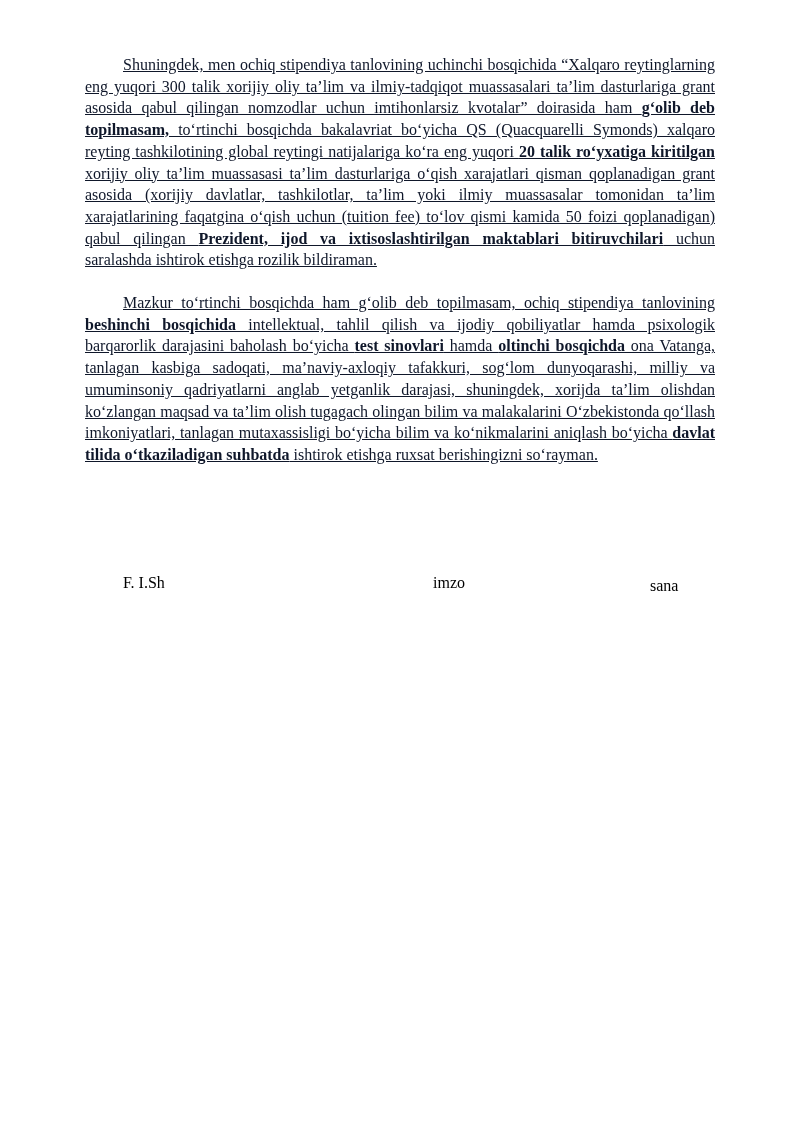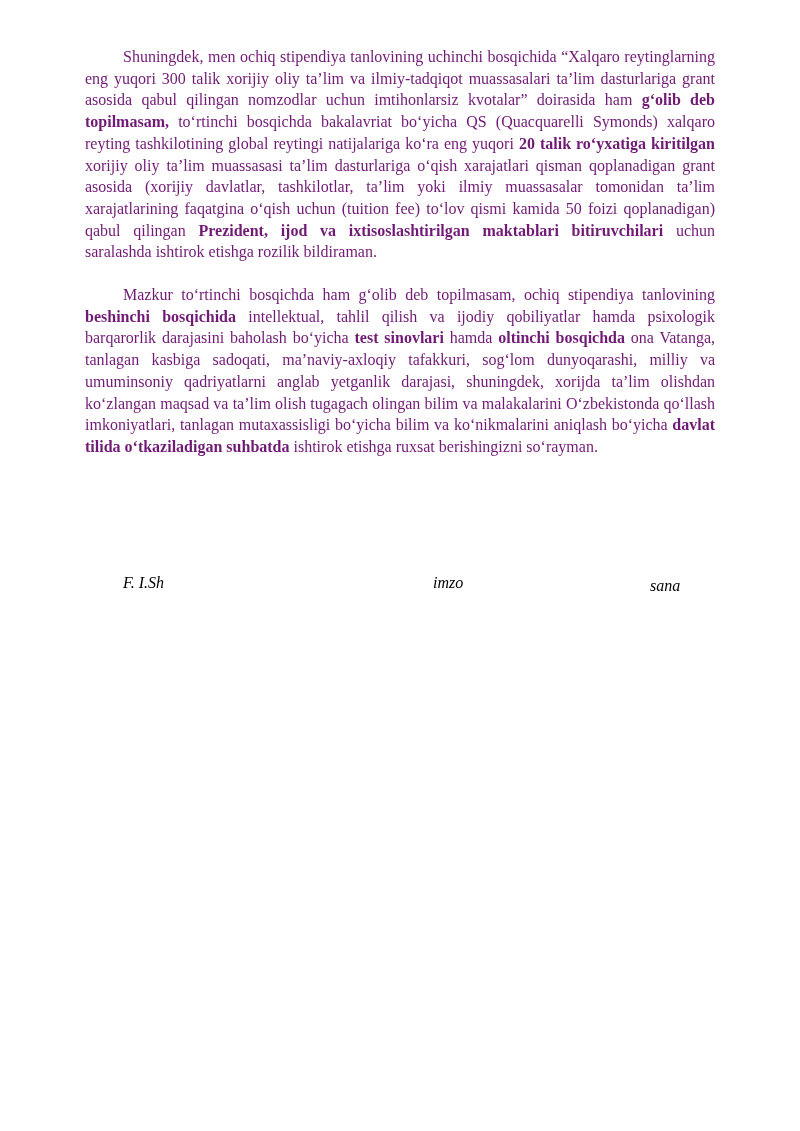--- a/index.html
+++ b/index.html
@@ -16,38 +16,38 @@
     font-family: "Liberation Serif", "DejaVu Serif", serif;
     color: #000000;
   }
   .content {
     position: absolute;
     left: 85px;
     top: 46px;
     width: 630px;
   }
   .para {
-    margin: 0 0 21px 0;
+    margin: 8px 0 21px 0;
     font-size: 16px;
     line-height: 21.7px;
     text-align: justify;
     text-indent: 38px;
-    color: #701a75;
+    color: #0f172a;
+    text-decoration: underline;
   }
   .para b {
     font-weight: bold;
   }
   .sig-row {
     position: absolute;
     left: 85px;
     top: 572px;
     width: 630px;
     height: 22px;
     font-size: 16px;
-    font-style: italic;
     line-height: 22px;
   }
   .sig-name   { position: absolute; left: 38px;  top: 0; }
   .sig-imzo   { position: absolute; left: 348px; top: 0; }
   .sig-sana   { position: absolute; left: 565px; top: 3px; }
 </style>
 </head>
 <body>
 
 <div class="page">

